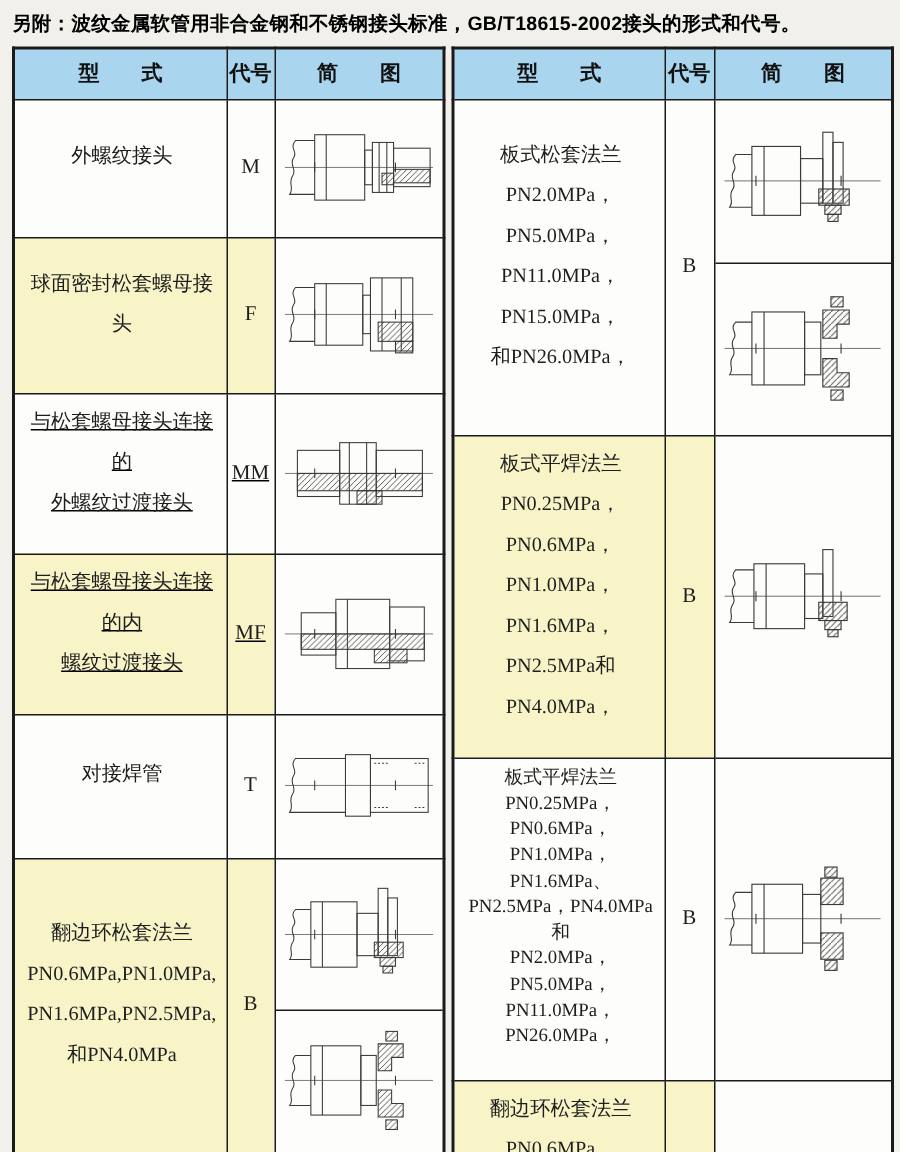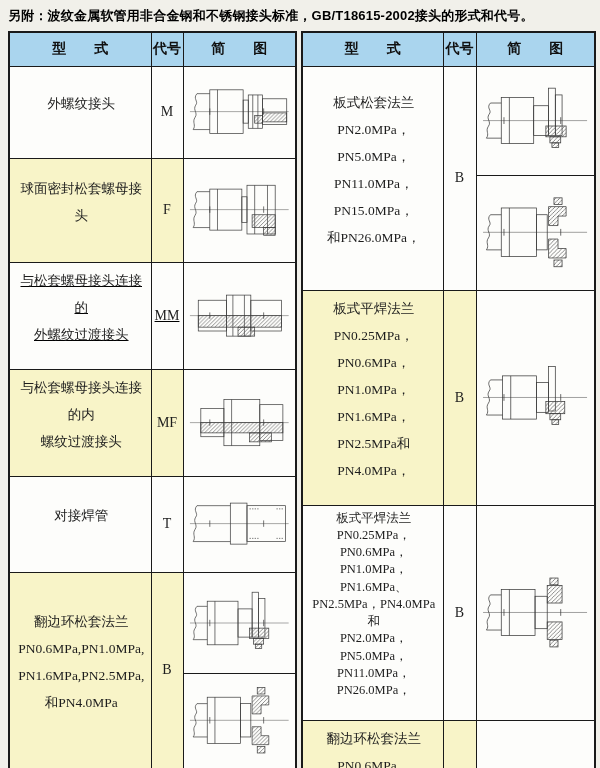--- a/index.html
+++ b/index.html
@@ -184,21 +184,21 @@
                     <rect x="16" y="54" width="130" height="18" fill="url(#h3)"></rect>
                     <rect x="78" y="72" width="26" height="14" fill="url(#h3)"></rect>
                     <line x1="3" y1="54" x2="157" y2="54" stroke-width="0.7"></line>
                     <line x1="34" y1="49" x2="34" y2="59"></line>
                     <line x1="118" y1="49" x2="118" y2="59"></line>
                   </g>
                 </svg>
               </div>
             </td>
           </tr>
-          <tr style="height: 101px;">
+          <tr style="height: 101px; text-decoration: underline;">
             <td class="cell-type hl">与松套螺母接头连接的内
 螺纹过渡接头</td>
             <td class="cell-code hl">MF</td>
             <td class="cell-diagram">
               <div class="diagram-box">
                 <svg viewBox="0 0 160 108" preserveAspectRatio="xMidYMid meet">
     <defs>
                     <pattern id="h4" patternUnits="userSpaceOnUse" width="6" height="6">
       <path d="M0 6 L6 0" stroke="#555" stroke-width="1"></path>
                     </pattern>

